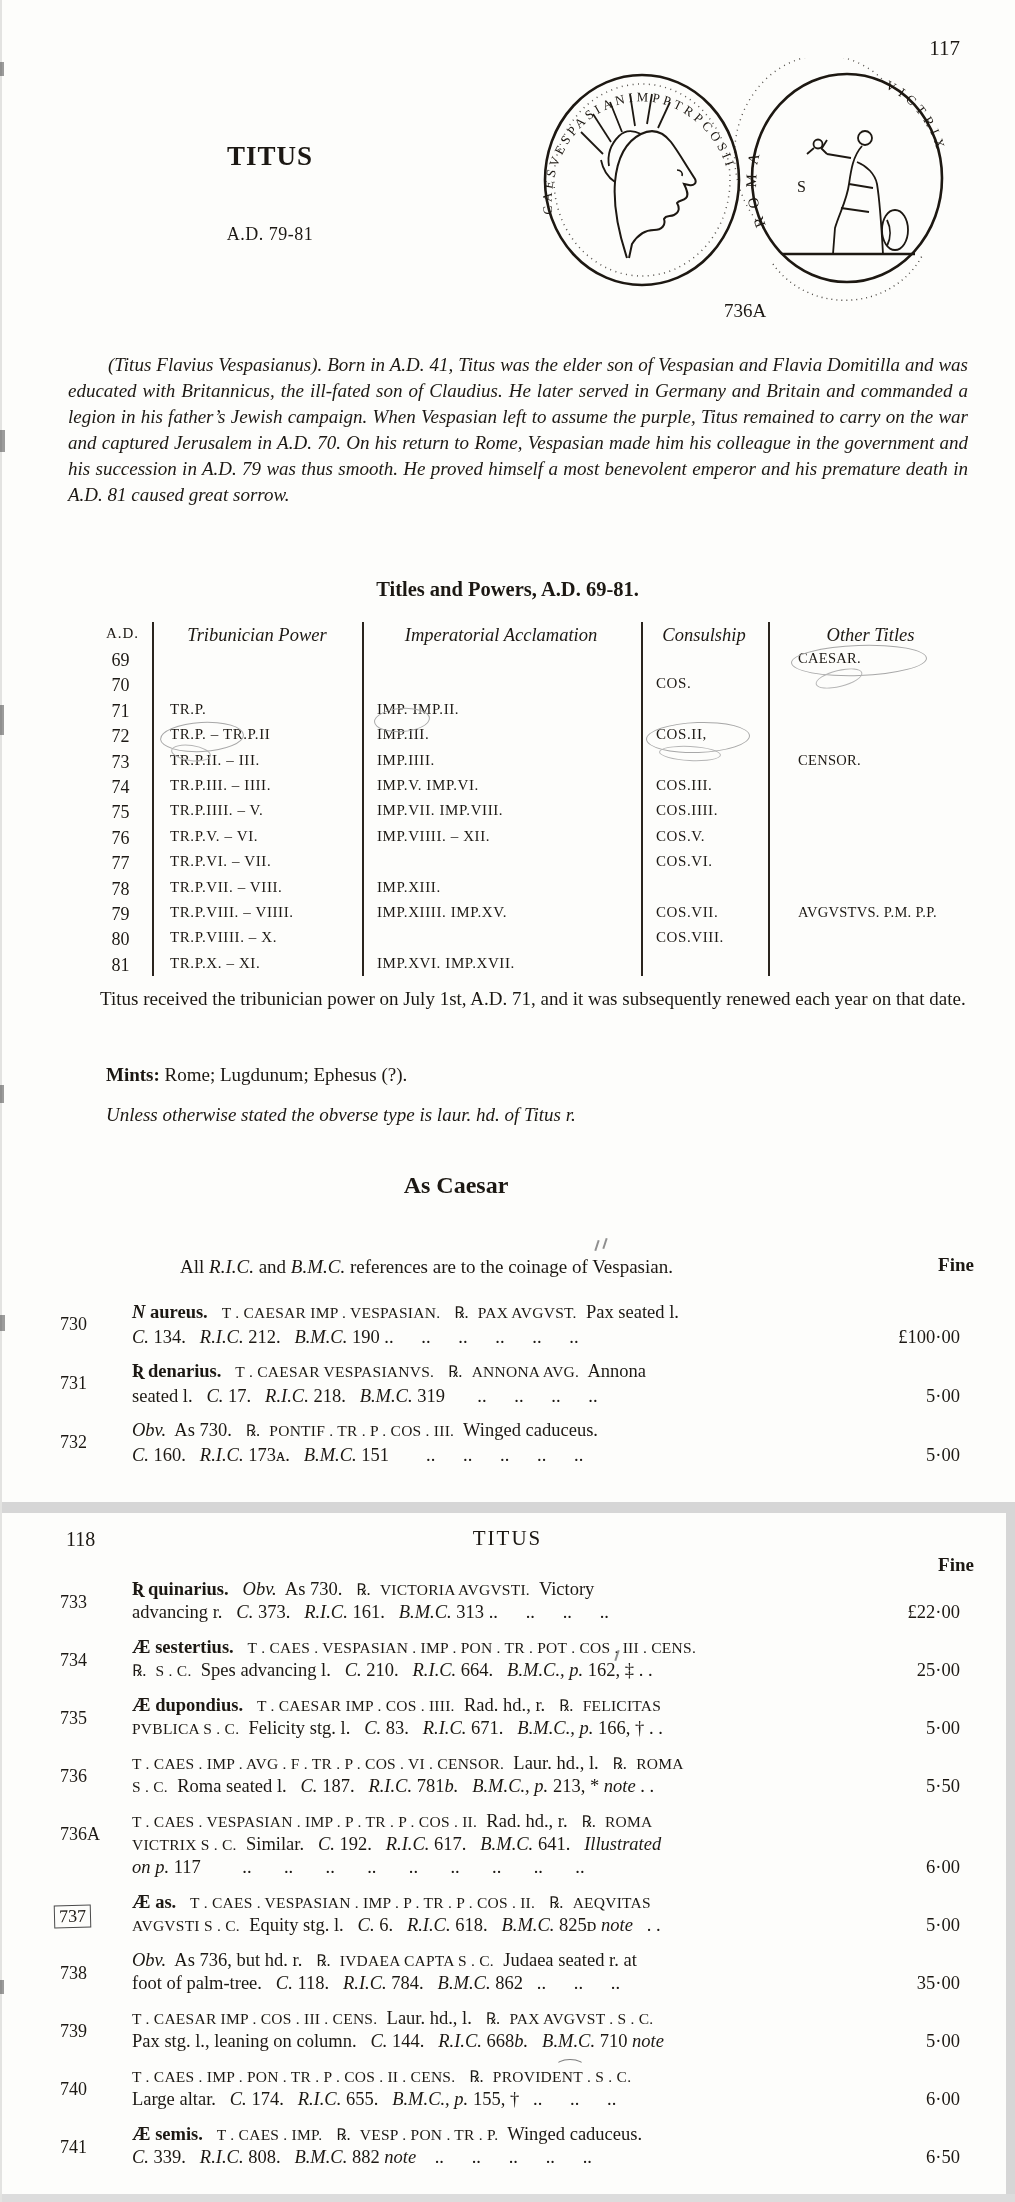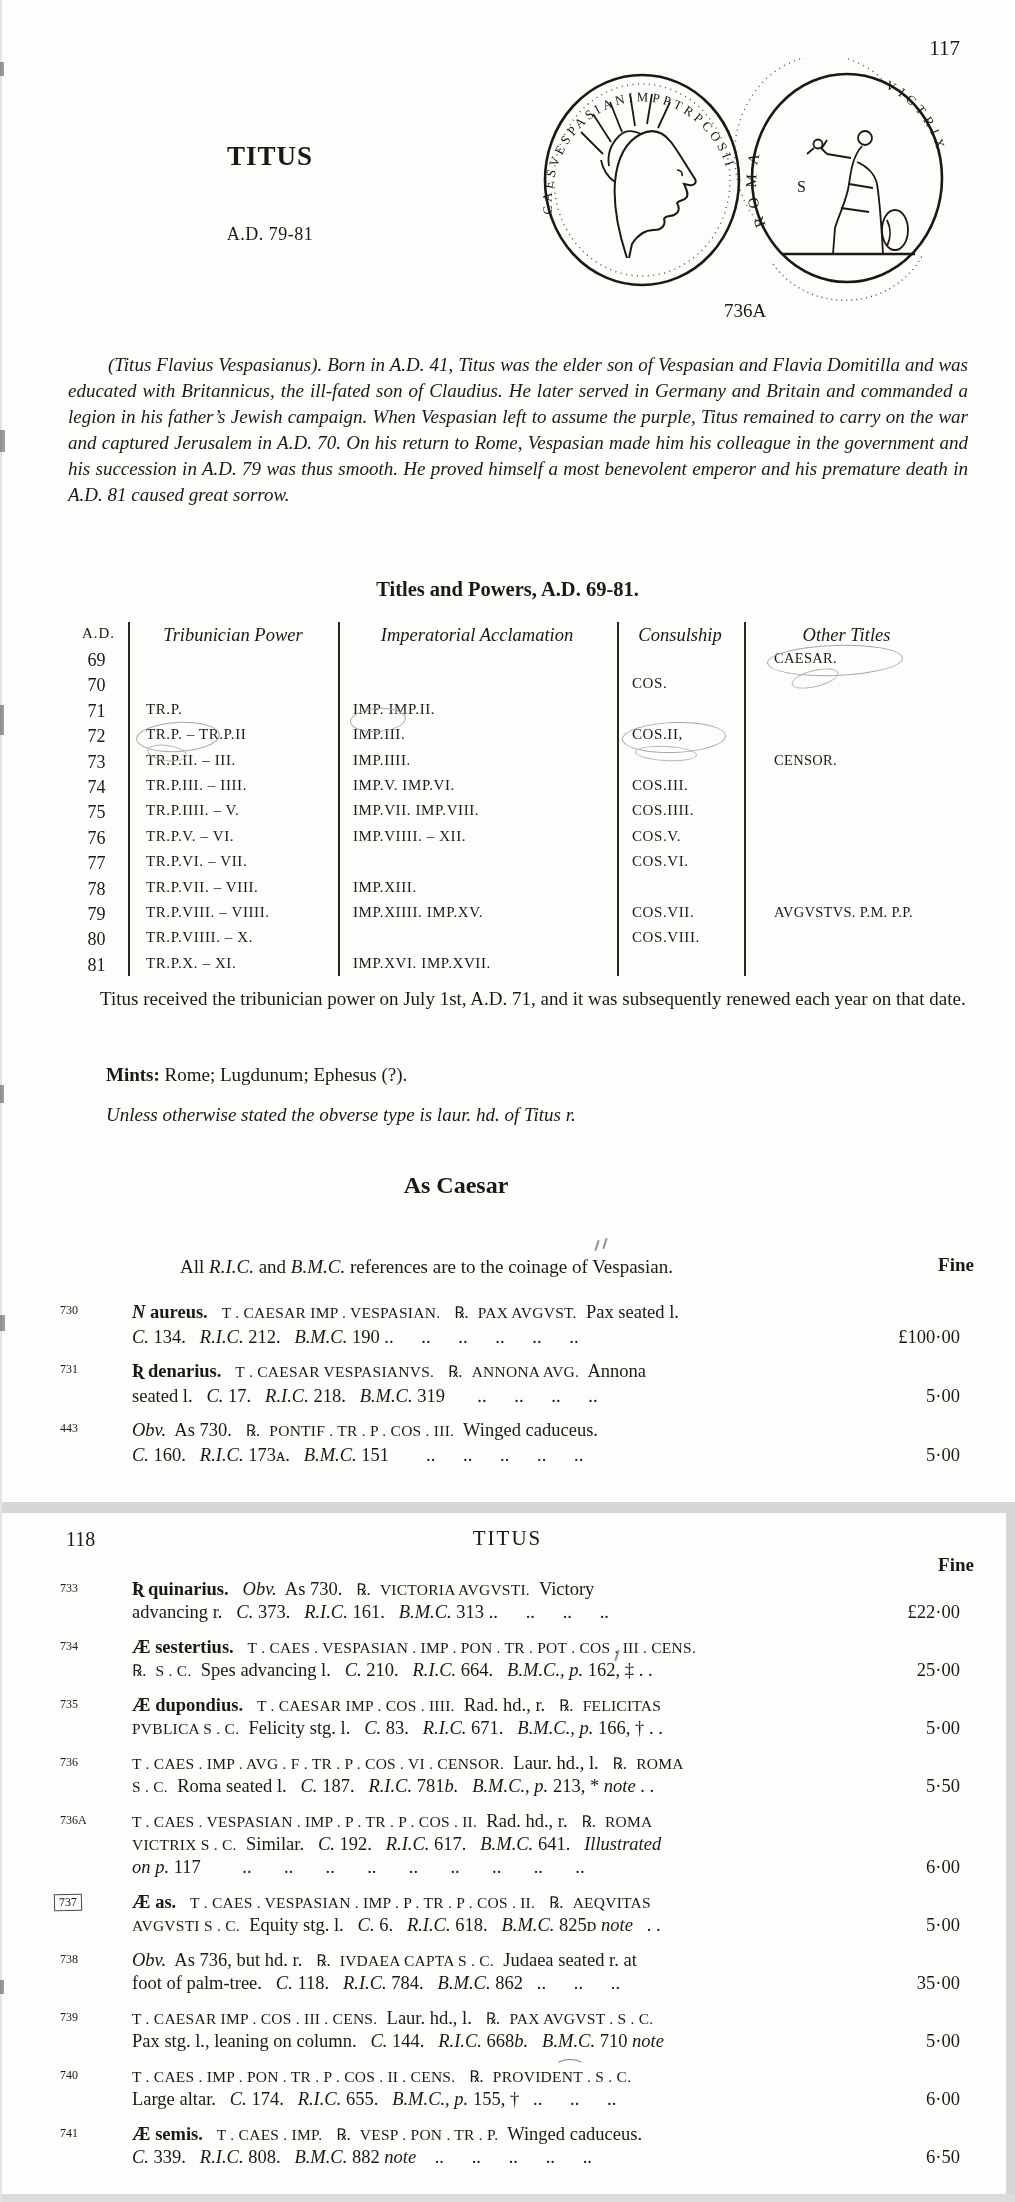--- a/index.html
+++ b/index.html
@@ -10,21 +10,21 @@
   .emperor{position:absolute;top:141px;left:170px;width:200px;text-align:center;
            font-size:27px;font-weight:bold;letter-spacing:1px;}
   .reign{position:absolute;top:180px;left:170px;width:200px;text-align:center;font-size:18px;letter-spacing:.5px;margin-top:44px;}
   .coins{position:absolute;left:535px;top:58px;}
   .coincap{position:absolute;top:300px;left:695px;width:100px;text-align:center;font-size:19px;}
   .bio{position:absolute;top:352px;left:68px;width:900px;font-style:italic;font-size:19px;
        line-height:26px;text-align:justify;text-indent:40px;}
   .ttitle{position:absolute;top:578px;left:0;width:1015px;text-align:center;
           font-size:20.5px;font-weight:bold;}
   
-  .ttable{position:absolute;left:69px;top:612px;width:880px;height:400px;font-size:15px;}
+  .ttable{position:absolute;left:93px;top:612px;width:880px;height:400px;font-size:15px;}
   .trule{position:absolute;top:10px;height:354px;width:1.5px;background:#2b251e;}
   .r1{left:59px}.r2{left:269px}.r3{left:548px}.r4{left:675px}
   .th{position:absolute;top:13px;font-style:italic;font-size:18.5px;white-space:nowrap;text-align:center;}
   .th-ad{left:0;width:59px;font-style:normal;font-size:15px;letter-spacing:1px;}
   .th-trib{left:74px;width:180px;}
   .th-imp{left:284px;width:248px;}
   .th-cos{left:552px;width:118px;}
   .th-other{left:685px;width:185px;}
   .trow{position:absolute;left:0;width:880px;height:24px;white-space:nowrap;}
   .cy{position:absolute;left:0;width:55px;text-align:center;font-size:18px;}
@@ -49,21 +49,21 @@
             font-size:24px;font-weight:bold;}
   .subhead{position:absolute;top:1214px;left:0;width:1015px;text-align:center;font-size:18px;}
   .refnote{position:absolute;top:1256px;left:180px;font-size:19px;}
   .fine{position:absolute;right:41px;font-size:19px;font-weight:bold;}
   .f1{top:1254px;} .f2{top:1554px;}
   
   .entries{position:absolute;left:60px;width:900px;}
   .e1{top:1300px;} .e2{top:1578px;}
   .entry{position:relative;padding-left:72px;margin-bottom:10px;}
   .e2 .entry{margin-bottom:12px;}
-  .enum{position:absolute;left:0;top:3px;font-size:12px;}
+  .enum{position:absolute;left:0;top:14px;font-size:18px;}
   .enum.boxed{border:1.6px solid #4a4a4a;padding:0 4px;left:-6px;transform:rotate(-1.4deg);}
   .eline{position:relative;white-space:pre;line-height:24px;font-size:18.5px;padding-right:80px;}
   .e2 .eline{line-height:23px;}
   .price{position:absolute;right:0;top:0;font-size:18.5px;}
   .sb{font-weight:bold;} .si{font-style:italic;} .sbi{font-weight:bold;font-style:italic;}
   .ssc{font-size:15.5px;letter-spacing:.25px;}
   .srx{font-size:16.5px;}
   .sarc{position:relative;}
   .sarc::after{content:'';position:absolute;right:-2px;top:-9px;width:28px;height:13px;
                border:1.6px solid transparent;border-top-color:#7c7c7c;border-radius:50%;}
@@ -271,21 +271,21 @@
         <span class="enum">730</span>
         <div class="eline"><span class="sbi">N</span><span class="sb"> aureus.</span><span>   </span><span class="ssc">T . CAESAR IMP . VESPASIAN.</span><span>   </span><span class="srx">℞.</span><span>  </span><span class="ssc">PAX AVGVST.</span><span>  Pax seated l.</span></div>
         <div class="eline"><span class="si">C.</span><span> 134.   </span><span class="si">R.I.C.</span><span> 212.   </span><span class="si">B.M.C.</span><span> 190 ..      ..      ..      ..      ..      ..</span><span class="price">£100·00</span></div>
       </div>
       <div class="entry">
         <span class="enum">731</span>
         <div class="eline"><span class="sb">Ʀ denarius.</span><span>   </span><span class="ssc">T . CAESAR VESPASIANVS.</span><span>   </span><span class="srx">℞.</span><span>  </span><span class="ssc">ANNONA AVG.</span><span>  Annona</span></div>
         <div class="eline"><span>seated l.   </span><span class="si">C.</span><span> 17.   </span><span class="si">R.I.C.</span><span> 218.   </span><span class="si">B.M.C.</span><span> 319       ..      ..      ..      ..</span><span class="price">5·00</span></div>
       </div>
       <div class="entry">
-        <span class="enum">443</span>
+        <span class="enum">732</span>
         <div class="eline"><span class="si">Obv.</span><span>  As 730.   </span><span class="srx">℞.</span><span>  </span><span class="ssc">PONTIF . TR . P . COS . III.</span><span>  Winged caduceus.</span></div>
         <div class="eline"><span class="si">C.</span><span> 160.   </span><span class="si">R.I.C.</span><span> 173ᴀ.   </span><span class="si">B.M.C.</span><span> 151        ..      ..      ..      ..      ..</span><span class="price">5·00</span></div>
       </div>
     </div>
 
   <div class="band"></div>
   <div class="rstrip"></div>
   <div class="bstrip"></div>
   <div class="ledge"></div>
   <div class="spk" style="left:0;top:62px;width:4px;height:14px;"></div>

